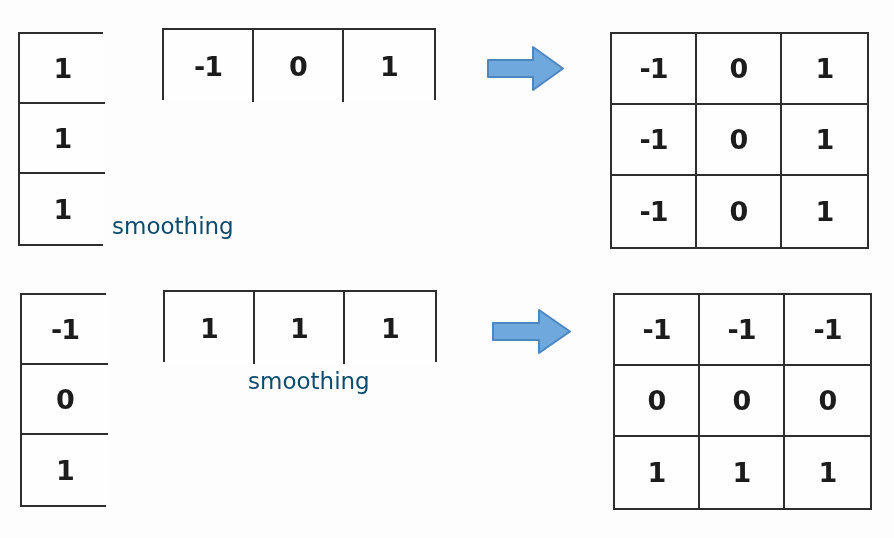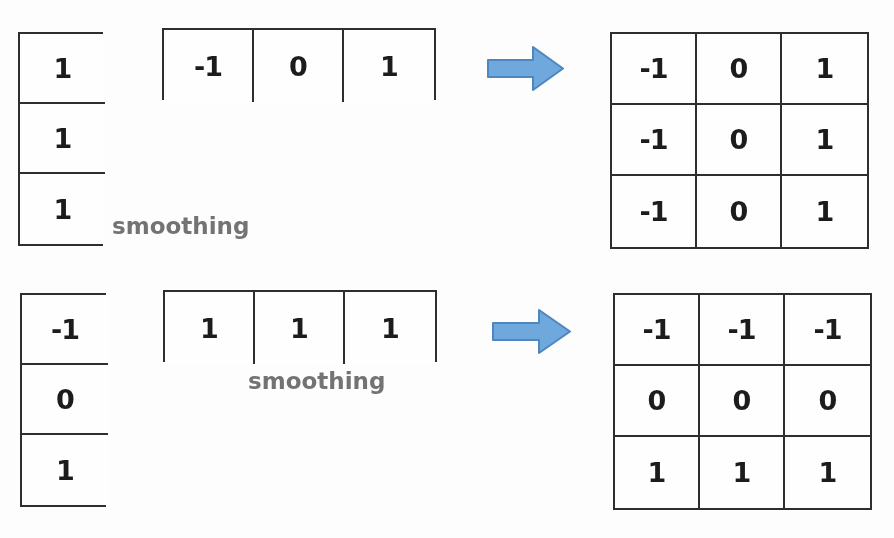--- a/index.html
+++ b/index.html
@@ -37,23 +37,23 @@
   .hrow .cell { height: var(--ch); border-right: 2px solid #2e2e2e; }
   .hrow .cell:last-child { border-right: none; }
   
   .m33 { grid-template-columns: repeat(3, var(--cw)); grid-auto-rows: var(--ch); }
   .m33 .cell { border-right: 2px solid #2e2e2e; border-bottom: 2px solid #2e2e2e; }
   .m33 .cell:nth-child(3n) { border-right: none; }
   .m33 .cell:nth-child(n+7) { border-bottom: none; }
 
   .smoothing-label {
     position: absolute;
-    color: #737373;
+    color: #0c4a6e;
     font-size: 23px;
-    font-weight: 700;
+    font-weight: 400;
     white-space: nowrap;
   }
   .arrow { position: absolute; }
 </style>
 </head>
 <body>
 
 <div class="canvas">
 
   <div class="grid vcol" style="left:18px; top:32px; --cw:85px; --ch:70px;">

